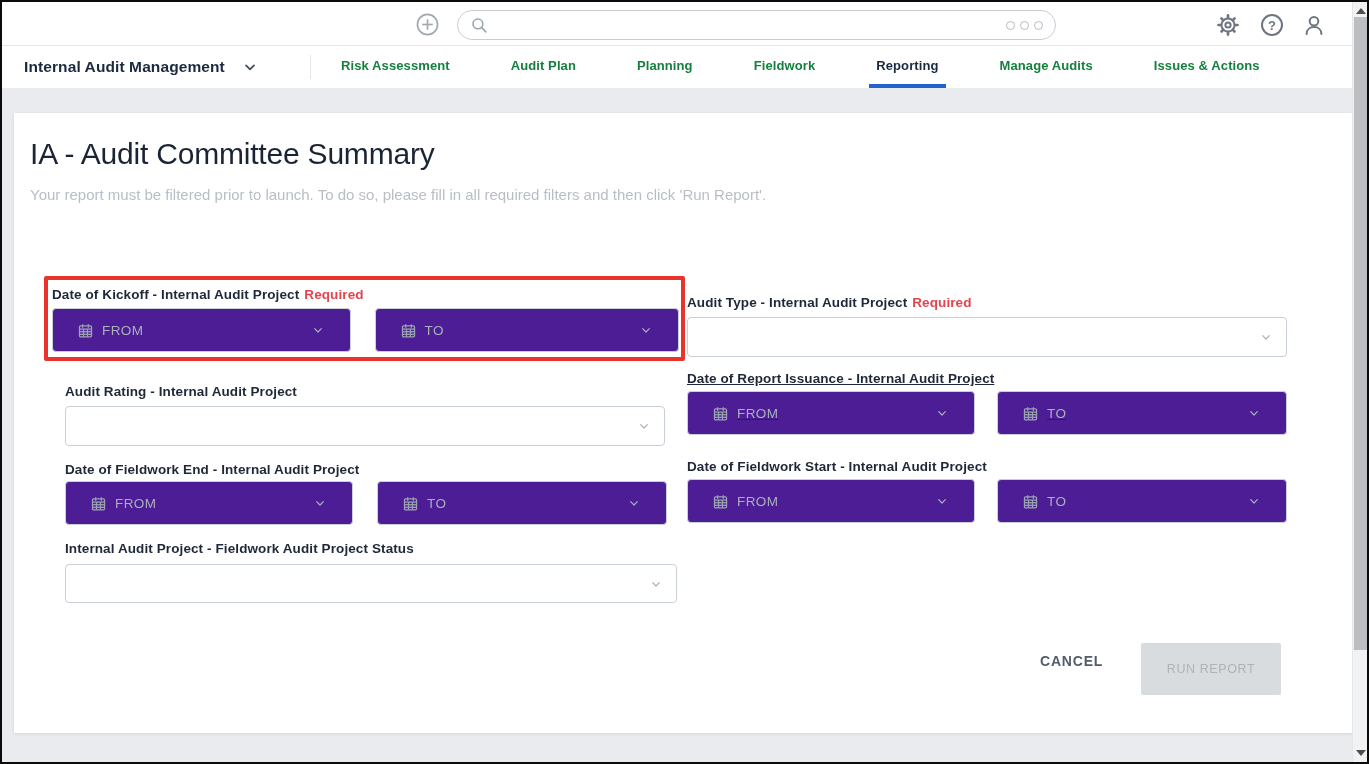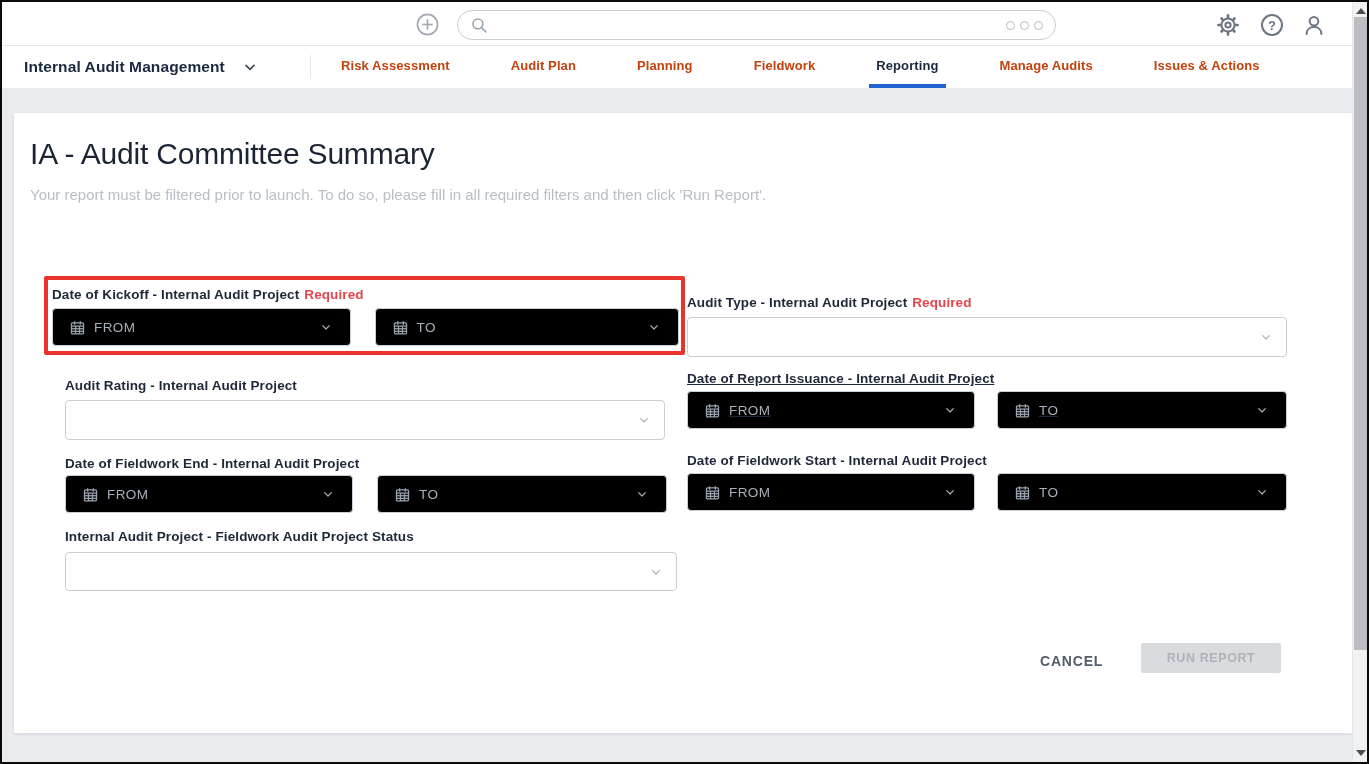--- a/index.html
+++ b/index.html
@@ -17,32 +17,32 @@
   .ooo{display:flex;gap:5px;margin-left:auto;align-items:center;cursor:pointer;}
   .ooo span{display:block;width:9px;height:9px;border:1.6px solid #b6bcc4;border-radius:50%;}
   .tb-icon{position:absolute;top:11px;width:24px;height:24px;cursor:pointer;}
   
   .nav{position:absolute;left:0;top:44px;width:1350px;height:42px;background:#fff;}
   .app-switcher{position:absolute;left:22px;top:0;height:42px;display:flex;align-items:center;cursor:pointer;}
   .app-name{font-size:15.5px;font-weight:700;color:#1b2940;letter-spacing:.1px;}
   .app-switcher svg{margin-left:17px;}
   .nav-sep{position:absolute;left:308px;top:9px;width:1px;height:24px;background:#e3e6ea;}
   .tabs{position:absolute;left:332px;top:0;height:42px;display:flex;gap:47px;}
-  .tab{display:flex;align-items:center;padding:0 7px;font-size:13px;font-weight:700;color:#c2410c;cursor:pointer;border-bottom:4px solid transparent;letter-spacing:.1px;}
+  .tab{display:flex;align-items:center;padding:0 7px;font-size:13px;font-weight:700;color:#15803d;cursor:pointer;border-bottom:4px solid transparent;letter-spacing:.1px;}
   .tab.active{color:#1b2940;border-bottom-color:#2263cf;}
   
   .card{position:absolute;left:12px;top:111px;width:1338px;height:620px;background:#fff;box-shadow:0 1px 3px rgba(20,30,50,.10);}
   .page-title{position:absolute;left:16px;top:24px;font-size:30px;font-weight:400;color:#1b2434;letter-spacing:-.2px;}
   .page-subtitle{position:absolute;left:16px;top:73px;font-size:15px;color:#b8bec5;}
   .col-left{position:absolute;left:30px;top:163px;width:650px;}
   .col-right{position:absolute;left:673px;top:163px;width:604px;}
   .field-label{font-size:13.5px;font-weight:700;color:#1e2838;line-height:18px;letter-spacing:.1px;}
   .required{color:#e3454e;margin-left:5px;font-weight:600;}
   .combo-row{display:flex;gap:24px;}
-  .combo{height:38px;border:1px solid #c9cfd7;border-radius:4px;background:#000000;display:flex;align-items:center;padding:0 16px;cursor:pointer;}
+  .combo{height:44px;border:1px solid #c9cfd7;border-radius:4px;background:#4c1d95;display:flex;align-items:center;padding:0 24px;cursor:pointer;}
   .combo .ph{font-size:13.5px;color:#a8b0bb;letter-spacing:.4px;margin-left:8px;}
   .combo .chev{margin-left:auto;}
   .select{height:40px;border:1px solid #c9cfd7;border-radius:4px;background:#fff;display:flex;align-items:center;justify-content:flex-end;padding:0 12px;cursor:pointer;}
   .red-box{border:4px solid #e8342c;border-radius:2px;width:641px;padding:6px 2px 5px;}
   .red-inner{margin-left:2px;}
   .red-box .combo-row{margin-top:4px;}
   
   .blk-rating{margin-left:21px;margin-top:22px;}
   .blk-rating .select{width:600px;margin-top:5px;}
   .blk-fwend{margin-left:21px;margin-top:15px;}
@@ -51,21 +51,21 @@
   .blk-status .select{width:612px;height:39px;margin-top:6px;}
   .blk-atype .field-label{margin-top:18px;display:block;}
   .blk-atype .select{width:600px;margin-top:5px;}
   .blk-rissue{margin-top:13px;text-decoration:underline;}
   .blk-rissue .combo-row{margin-top:3px;}
   .blk-fwstart{margin-top:23px;}
   .blk-fwstart .combo-row{margin-top:3px;}
   .w299{width:299px;} .w305{width:305px;} .w288{width:288px;} .w290{width:290px;}
   
   .btn-cancel{position:absolute;left:1012px;top:534px;padding:6px 14px;font-size:14px;font-weight:700;color:#525d6b;letter-spacing:.8px;cursor:pointer;background:transparent;border:none;font-family:"Liberation Sans",sans-serif;}
-  .btn-run{position:absolute;left:1127px;top:530px;width:140px;height:30px;background:#d9dcdf;color:#aeb3b9;font-size:12.5px;font-weight:700;letter-spacing:.6px;border:none;border-radius:2px;display:flex;align-items:center;justify-content:center;font-family:"Liberation Sans",sans-serif;cursor:default;}
+  .btn-run{position:absolute;left:1127px;top:530px;width:140px;height:52px;background:#d9dcdf;color:#aeb3b9;font-size:12.5px;font-weight:400;letter-spacing:.6px;border:none;border-radius:2px;display:flex;align-items:center;justify-content:center;font-family:"Liberation Sans",sans-serif;cursor:default;}
   
   .scrollbar{position:absolute;right:0;top:0;width:15px;height:760px;background:#f1f2f3;border-left:1px solid #e5e6e8;}
   .sb-thumb{position:absolute;left:1px;top:15px;width:13px;height:633px;background:#bcbec1;}
   .sb-up{position:absolute;left:2.5px;top:6px;width:0;height:0;border-left:5px solid transparent;border-right:5px solid transparent;border-bottom:6px solid #4e4e4e;}
   .sb-down{position:absolute;left:2.5px;bottom:6px;width:0;height:0;border-left:5px solid transparent;border-right:5px solid transparent;border-top:6px solid #4e4e4e;}
   svg{display:block;}
 </style>
 </head>
 <body>
 

